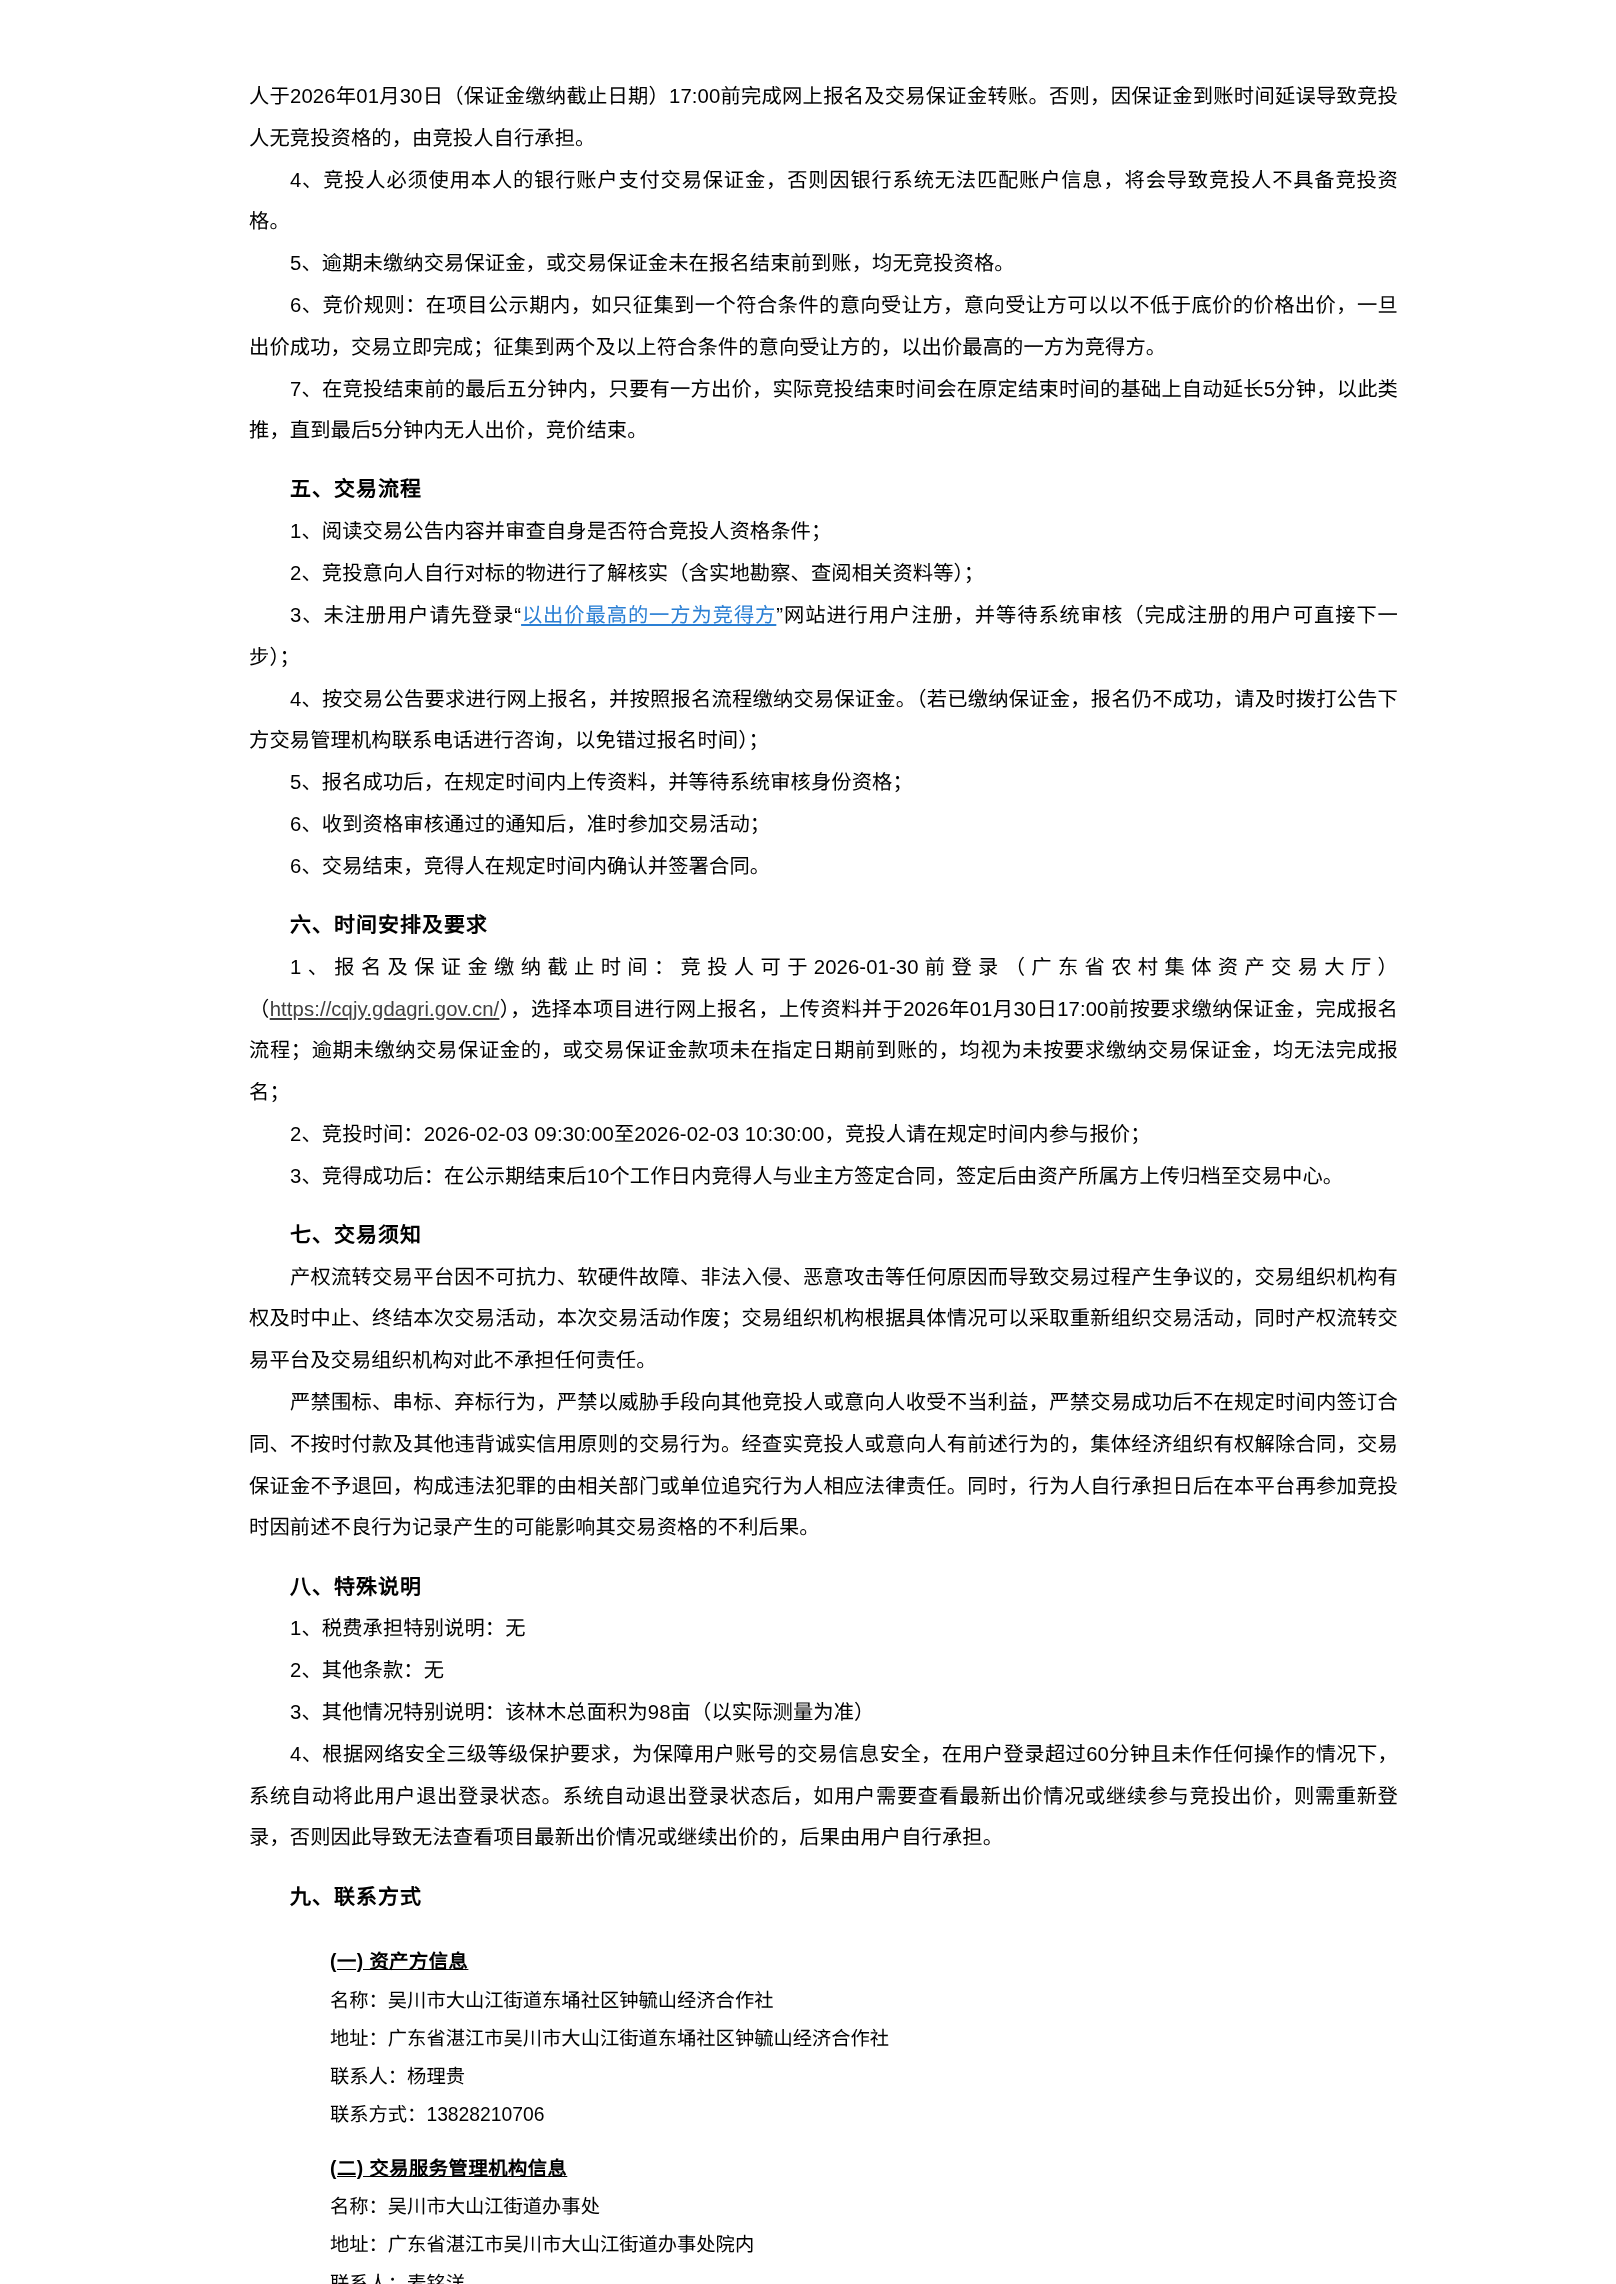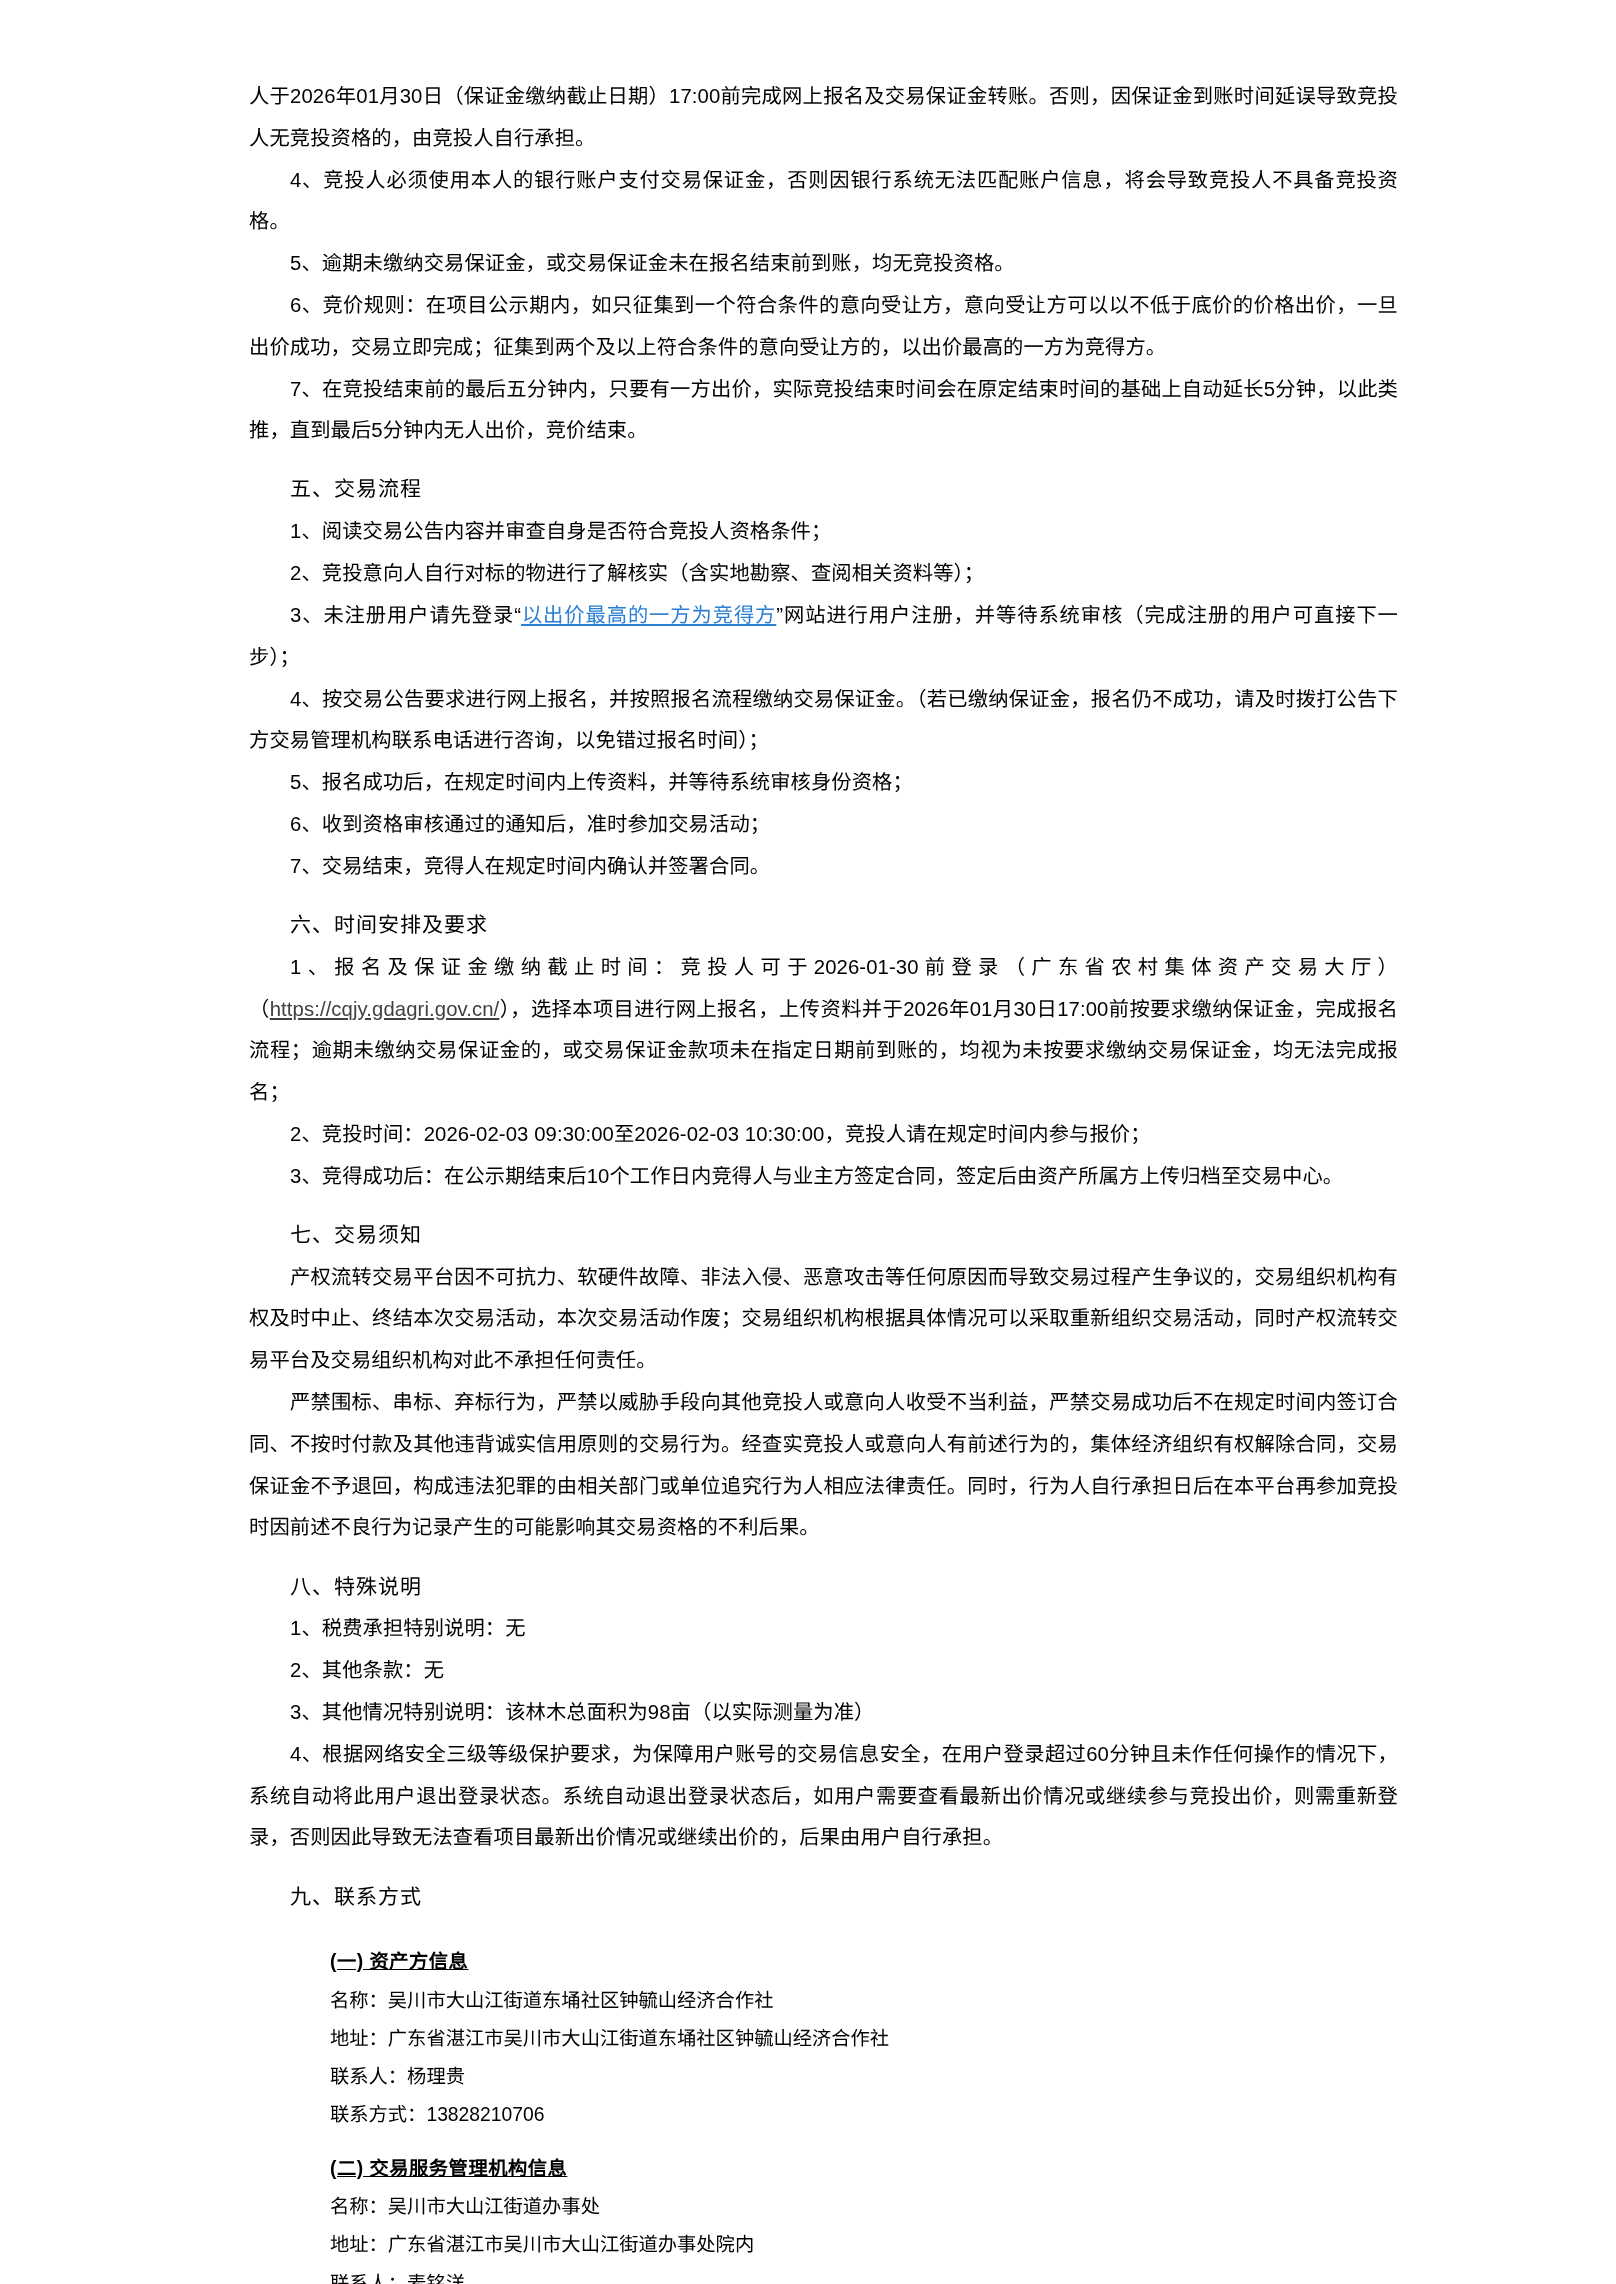--- a/index.html
+++ b/index.html
@@ -32,21 +32,21 @@
   
   .cont {
     text-indent: 0;
   }
   
   .indent2 {
     text-indent: 41px;
   }
   .section-head {
     font-size: 21px;
-    font-weight: normal;
+    font-weight: bold;
     line-height: 1.9;
     margin: 17.3px 0 2px 0;
     text-indent: 41px;
     letter-spacing: 1px;
   }
   .sub-head {
     font-size: 19.3px;
     font-weight: bold;
     line-height: 1.95;
     margin: 15.3px 0 1px 0;
@@ -83,21 +83,21 @@
   <h2 class="section-head">五、交易流程</h2>
 
   <p class="body-text indent2">1、阅读交易公告内容并审查自身是否符合竞投人资格条件；</p>
   <p class="body-text indent2">2、竞投意向人自行对标的物进行了解核实（含实地勘察、查阅相关资料等）；</p>
 
   <p class="body-text indent2"><span>3、未注册用户请先登录</span><span>“</span><a class="link" href="#">以出价最高的一方为竞得方</a><span>”</span><span>网站进行用户注册，并等待系统审核（完成注册的用户可直接下一步）；</span></p>
 
   <p class="body-text indent2">4、按交易公告要求进行网上报名，并按照报名流程缴纳交易保证金。（若已缴纳保证金，报名仍不成功，请及时拨打公告下方交易管理机构联系电话进行咨询，以免错过报名时间）；</p>
   <p class="body-text indent2">5、报名成功后，在规定时间内上传资料，并等待系统审核身份资格；</p>
   <p class="body-text indent2">6、收到资格审核通过的通知后，准时参加交易活动；</p>
-  <p class="body-text indent2">7、交易结束，竞得人在规定时间内确认并签署合同。</p>
+  <p class="body-text indent2">6、交易结束，竞得人在规定时间内确认并签署合同。</p>
 
   <h2 class="section-head">六、时间安排及要求</h2>
 
   <p class="body-text indent2"><span>1、报名及保证金缴纳截止时间：竞投人可于2026-01-30前登录（广东省农村集体资产交易大厅）（</span><a class="url" href="#">https://cqjy.gdagri.gov.cn/</a><span>），选择本项目进行网上报名，上传资料并于2026年01月30日17:00前按要求缴纳保证金，完成报名流程；逾期未缴纳交易保证金的，或交易保证金款项未在指定日期前到账的，均视为未按要求缴纳交易保证金，均无法完成报名；</span></p>
 
   <p class="body-text indent2">2、竞投时间：2026-02-03 09:30:00至2026-02-03 10:30:00，竞投人请在规定时间内参与报价；</p>
   <p class="body-text indent2">3、竞得成功后：在公示期结束后10个工作日内竞得人与业主方签定合同，签定后由资产所属方上传归档至交易中心。</p>
 
   <h2 class="section-head">七、交易须知</h2>
 

